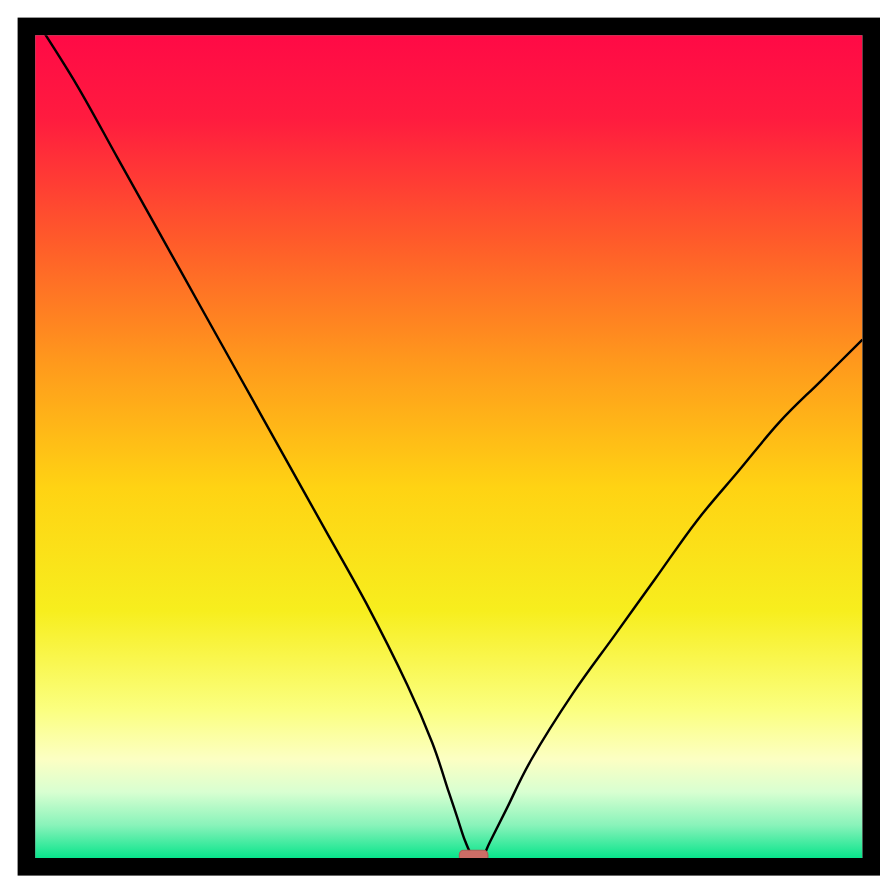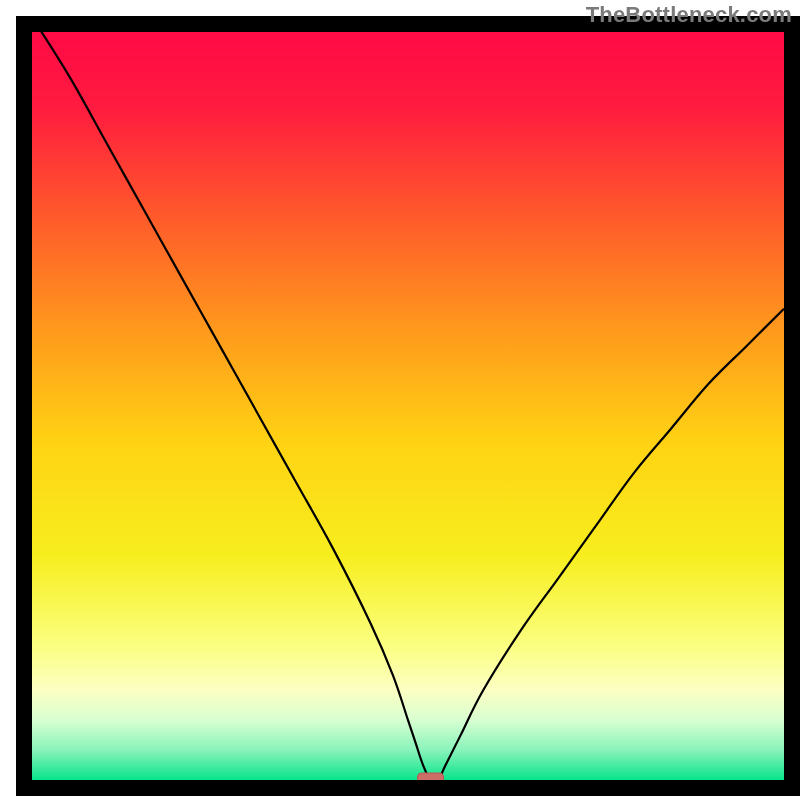--- a/index.html
+++ b/index.html
@@ -32,21 +32,20 @@
     top: 0;
     width: 800px;
     height: 800px;
     z-index: 2;
   }
 </style>
 </head>
 <body>
 
 <div class="wrap">
-  <div class="watermark">TheBottleneck.com</div>
 
   <svg class="plot" viewBox="0 0 800 800">
     <defs>
       <linearGradient id="bg-grad" x1="0" y1="0" x2="0" y2="1">
           <stop offset="0%" stop-color="#ff0a46"></stop>
           <stop offset="10%" stop-color="#ff1b3f"></stop>
           <stop offset="25%" stop-color="#ff5b2a"></stop>
           <stop offset="40%" stop-color="#ff9a1c"></stop>
           <stop offset="55.00000000000001%" stop-color="#ffd313"></stop>
           <stop offset="70%" stop-color="#f7ee1e"></stop>

